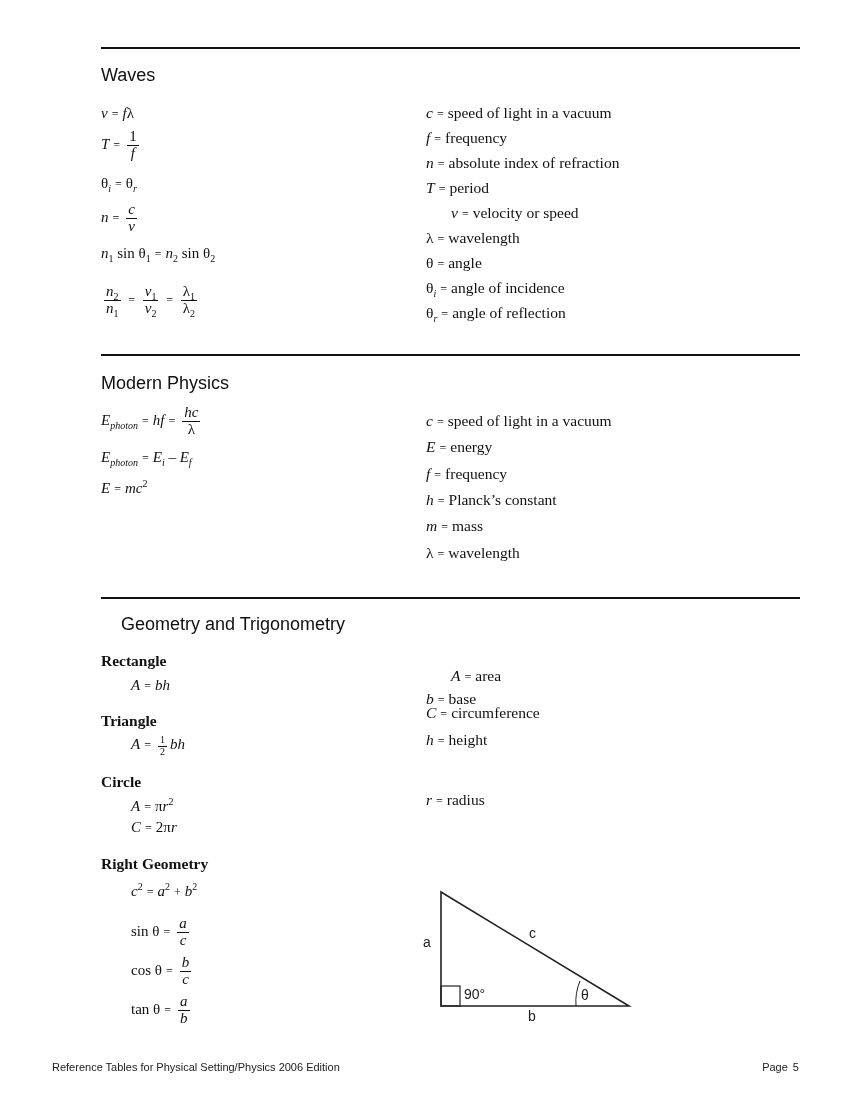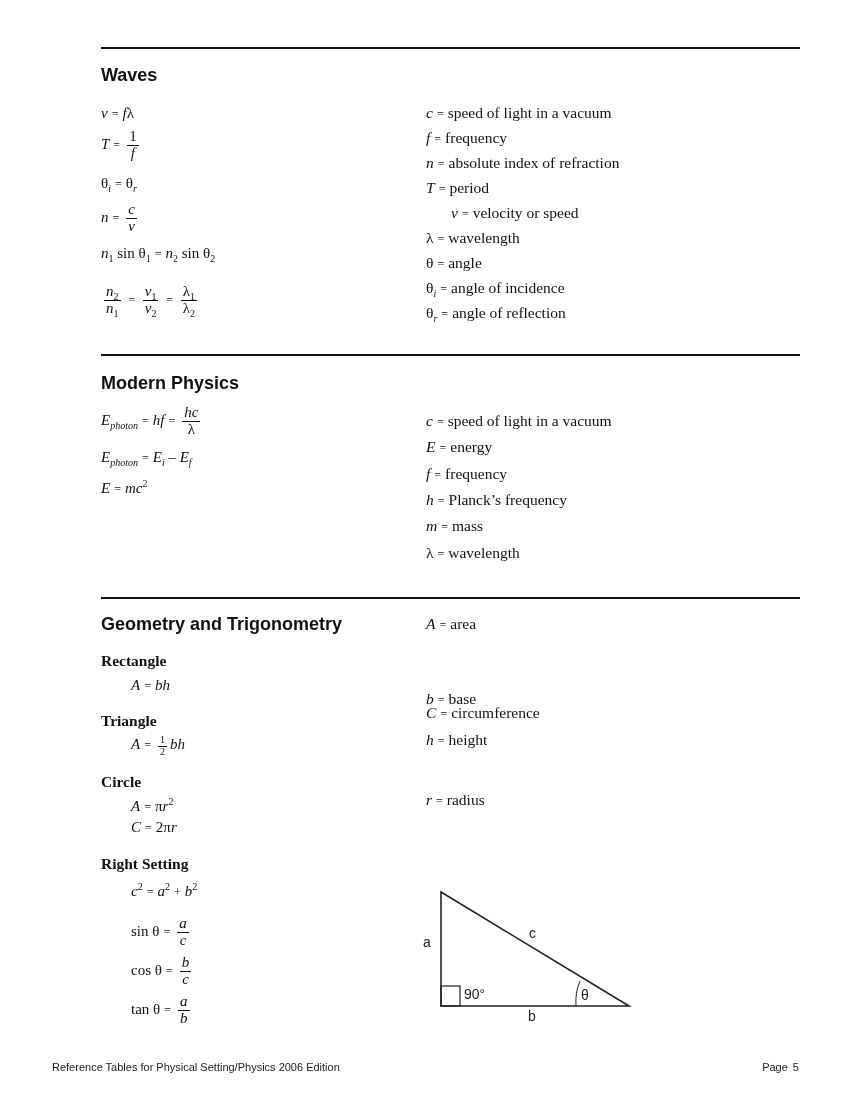--- a/index.html
+++ b/index.html
@@ -1,18 +1,18 @@
 <!DOCTYPE html>
 <html><head>
 <meta charset="utf-8">
 <style>
   html, body { margin: 0; padding: 0; background: #ffffff; }
   body { width: 850px; height: 1100px; position: relative; overflow: hidden; color: #111; }
   .rule { position: absolute; left: 101px; width: 699px; height: 2px; background: #111; }
-  .heading { position: absolute; left: 101px; font-family: "Liberation Sans", "DejaVu Sans", sans-serif; font-weight: bold; font-size: 18px; }
+  .heading { position: absolute; left: 101px; font-family: "Liberation Sans", "DejaVu Sans", sans-serif; font-weight: normal; font-size: 18px; }
   .eq { position: absolute; font-family: "Liberation Serif", "DejaVu Serif", serif; font-size: 15px; white-space: nowrap; line-height: 1; }
   .eq i { font-style: italic; }
   .def { position: absolute; left: 426px; font-family: "Liberation Serif", "DejaVu Serif", serif; font-size: 15.5px; white-space: nowrap; line-height: 1; }
   .def i { font-style: italic; }
   .eqs { font-size: 12px; margin: 0 1px; }
   .frac { display: inline-flex; flex-direction: column; align-items: center; vertical-align: middle; margin: 0 3px; }
   .frac > span { display: block; padding: 0 2px; line-height: 1.05; }
   .frac > span.num { border-bottom: 1px solid #111; }
   .frac.small { font-size: 10px; }
   sub, sup { font-size: 10px; line-height: 0; }
@@ -100,27 +100,27 @@
 </div>
 
 <div class="eq" style="left:101px; top:481px;">
   <i>E</i><span class="eqs"> = </span><i>mc</i><sup>2</sup>
 </div>
 
 <div>
   <div class="def" style="top:413px;"><i>c</i><span class="eqs"> = </span><span>speed of light in a vacuum</span></div>
   <div class="def" style="top:439px;"><i>E</i><span class="eqs"> = </span><span>energy</span></div>
   <div class="def" style="top:466px;"><i>f</i><span class="eqs"> = </span><span>frequency</span></div>
-  <div class="def" style="top:492px;"><i>h</i><span class="eqs"> = </span><span>Planck’s frequency</span></div>
+  <div class="def" style="top:492px;"><i>h</i><span class="eqs"> = </span><span>Planck’s constant</span></div>
   <div class="def" style="top:518px;text-align:right;"><i>m</i><span class="eqs"> = </span><span>mass</span></div>
   <div class="def" style="top:545px;"><span>λ</span><span class="eqs"> = </span><span>wavelength</span></div>
 </div>
 
 <div class="rule" style="top:597px;"></div>
-<div class="heading" style="top:614px;">Geometry and Trigonometry</div>
+<div class="heading" style="top:614px;margin-left:20px;">Geometry and Trigonometry</div>
 
 <div class="subhead" style="top:652px;">Rectangle</div>
 <div class="eq" style="left:131px; top:678px;">
   <i>A</i><span class="eqs"> = </span><i>bh</i>
 </div>
 
 <div class="subhead" style="top:712px;">Triangle</div>
 <div class="eq" style="left:131px; top:735px;">
   <i>A</i><span class="eqs"> = </span>
   <span class="frac small">
@@ -130,21 +130,21 @@
 </div>
 
 <div class="subhead" style="top:773px;">Circle</div>
 <div class="eq" style="left:131px; top:799px;">
   <i>A</i><span class="eqs"> = </span><span>π</span><i>r</i><sup>2</sup>
 </div>
 <div class="eq" style="left:131px; top:820px;">
   <i>C</i><span class="eqs"> = </span><span>2π</span><i>r</i>
 </div>
 
-<div class="subhead" style="top:855px;">Right Setting</div>
+<div class="subhead" style="top:855px;">Right Geometry</div>
 <div class="eq" style="left:131px; top:884px;">
   <i>c</i><sup>2</sup><span class="eqs"> = </span><i>a</i><sup>2</sup><span class="eqs"> + </span><i>b</i><sup>2</sup>
 </div>
 <div class="eq" style="left:131px; top:916px;text-align:center;">
   <span>sin θ</span><span class="eqs"> = </span>
   <span class="frac">
       <span class="num"><i>a</i></span>
       <span><i>c</i></span>
     </span>
 </div>
@@ -157,21 +157,21 @@
 </div>
 <div class="eq" style="left:131px; top:994px;">
   <span>tan θ</span><span class="eqs"> = </span>
   <span class="frac">
       <span class="num"><i>a</i></span>
       <span><i>b</i></span>
     </span>
 </div>
 
 <div>
-  <div class="def" style="top:616px;"><i>A</i><span class="eqs"> = </span><span>area</span></div>
+  <div class="def" style="top:668px;margin-left:25px;"><i>A</i><span class="eqs"> = </span><span>area</span></div>
   <div class="def" style="top:679px;margin-top:12px;"><i>b</i><span class="eqs"> = </span><span>base</span></div>
   <div class="def" style="top:705px;"><i>C</i><span class="eqs"> = </span><span>circumference</span></div>
   <div class="def" style="top:732px;"><i>h</i><span class="eqs"> = </span><span>height</span></div>
   <div class="def" style="top:758px;margin-top:34px;"><i>r</i><span class="eqs"> = </span><span>radius</span></div>
 </div>
 
 <svg style="position:absolute; left:415px; top:880px;" width="230" height="145" viewBox="0 0 230 145">
   <polygon points="26,12 26,126 214,126" fill="none" stroke="#222" stroke-width="1.6"></polygon>
   <rect x="26" y="106" width="19" height="20" fill="none" stroke="#222" stroke-width="1.2"></rect>
   <path d="M 161 126 A 53 53 0 0 1 165 101" fill="none" stroke="#222" stroke-width="1"></path>

